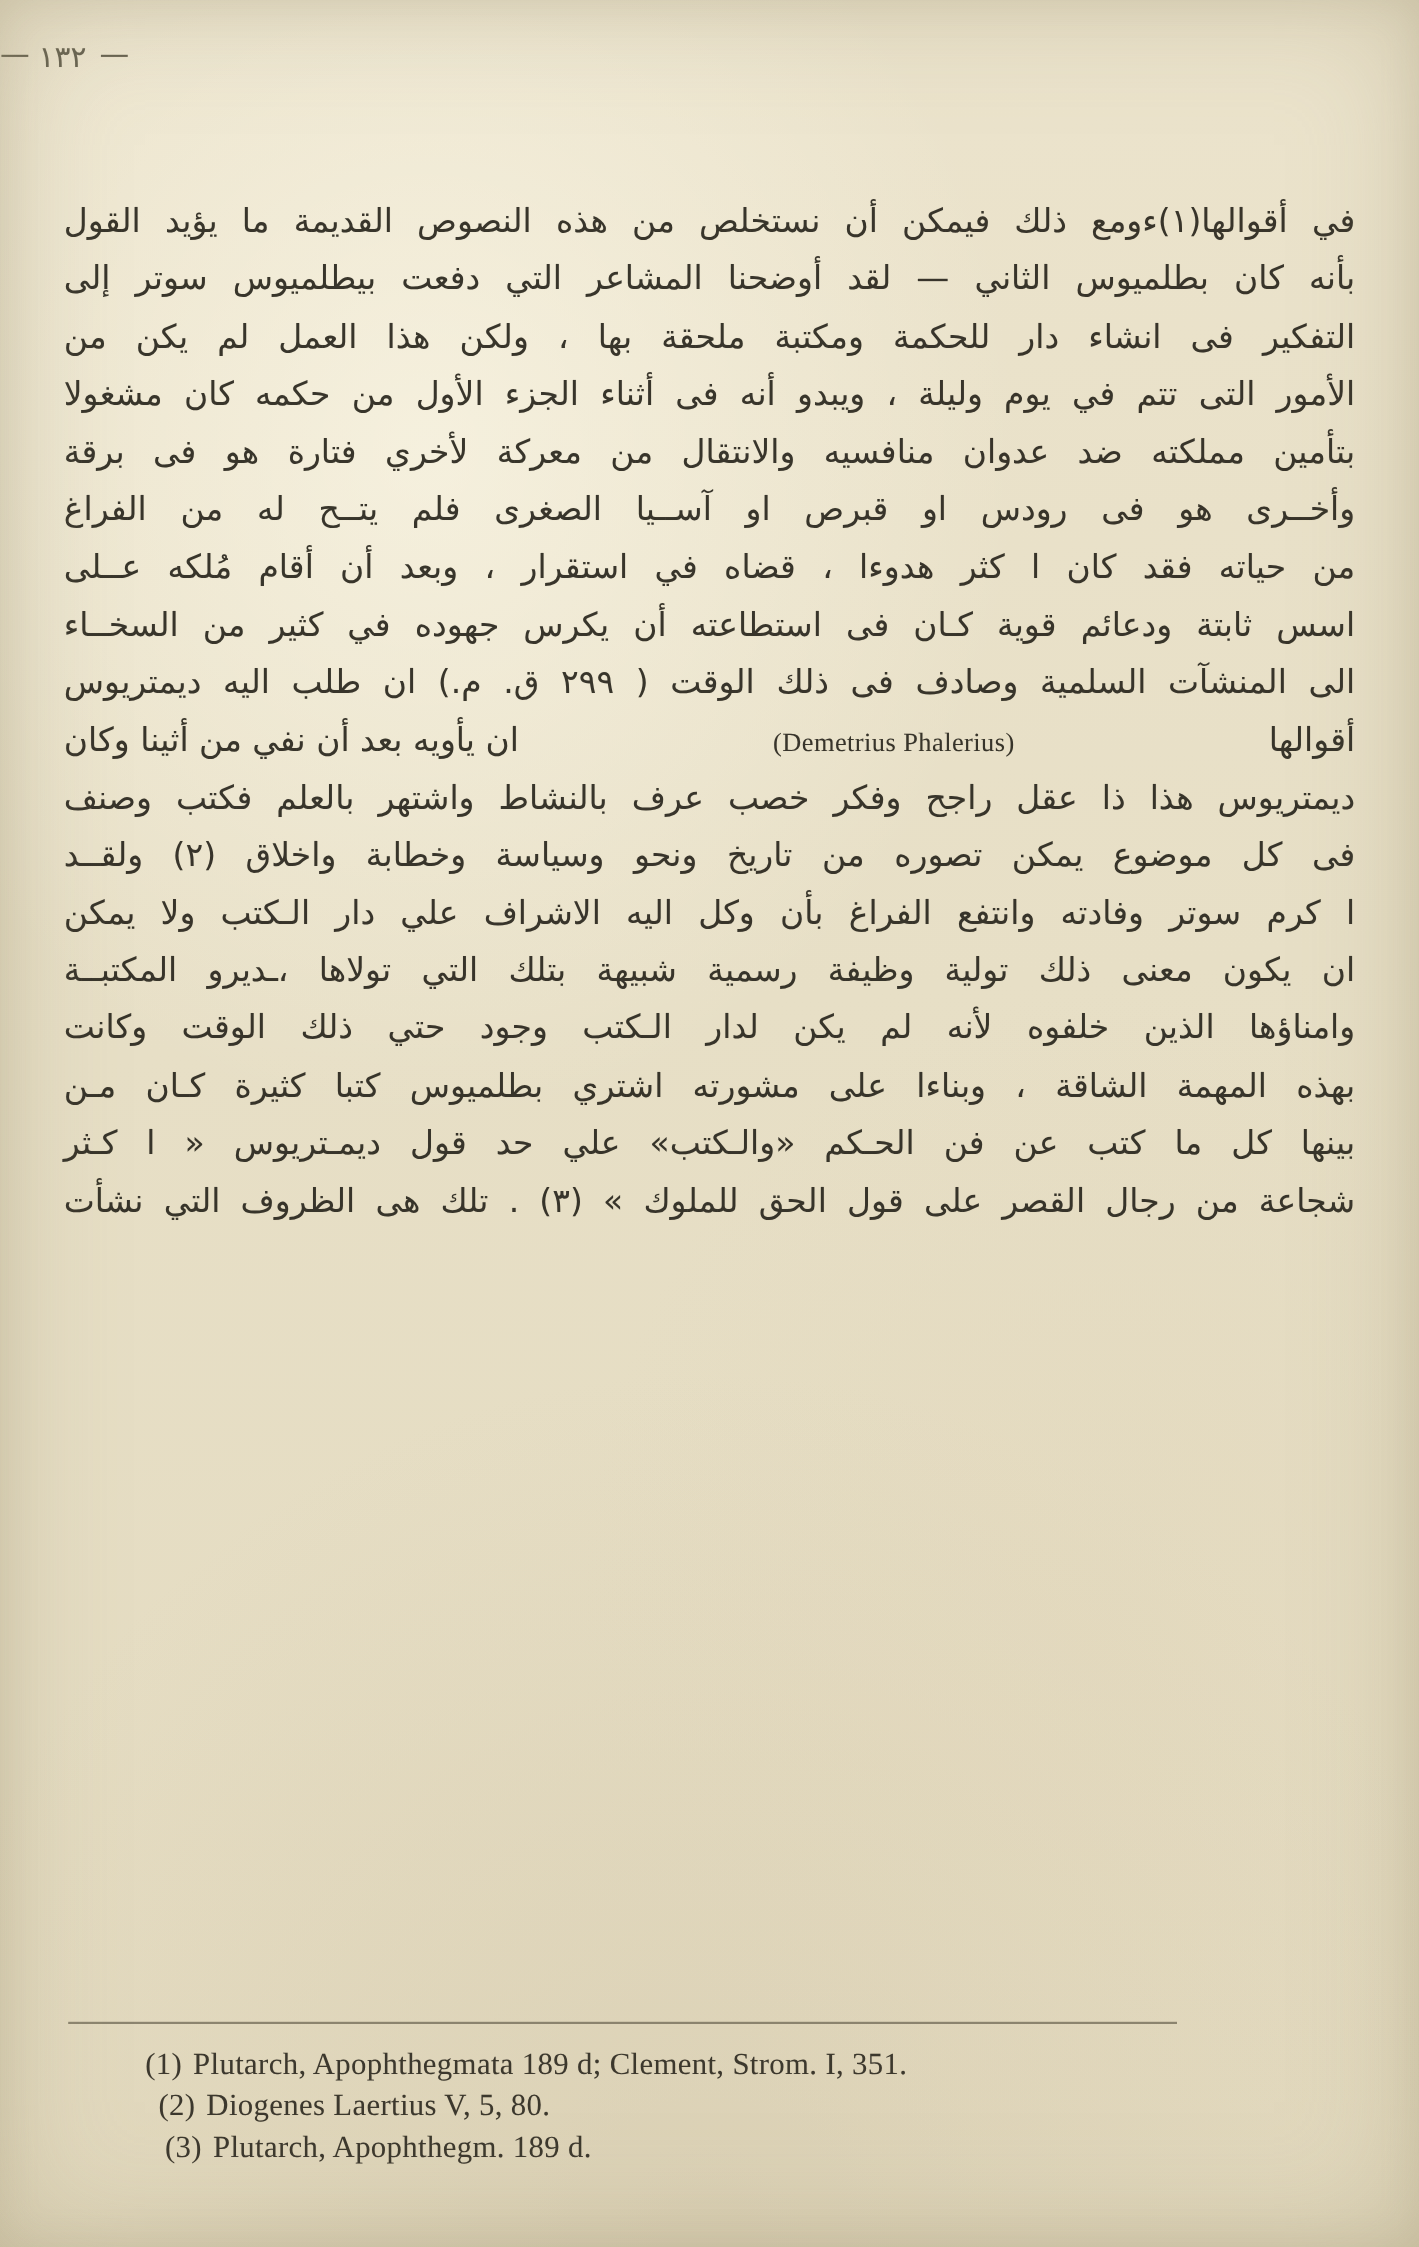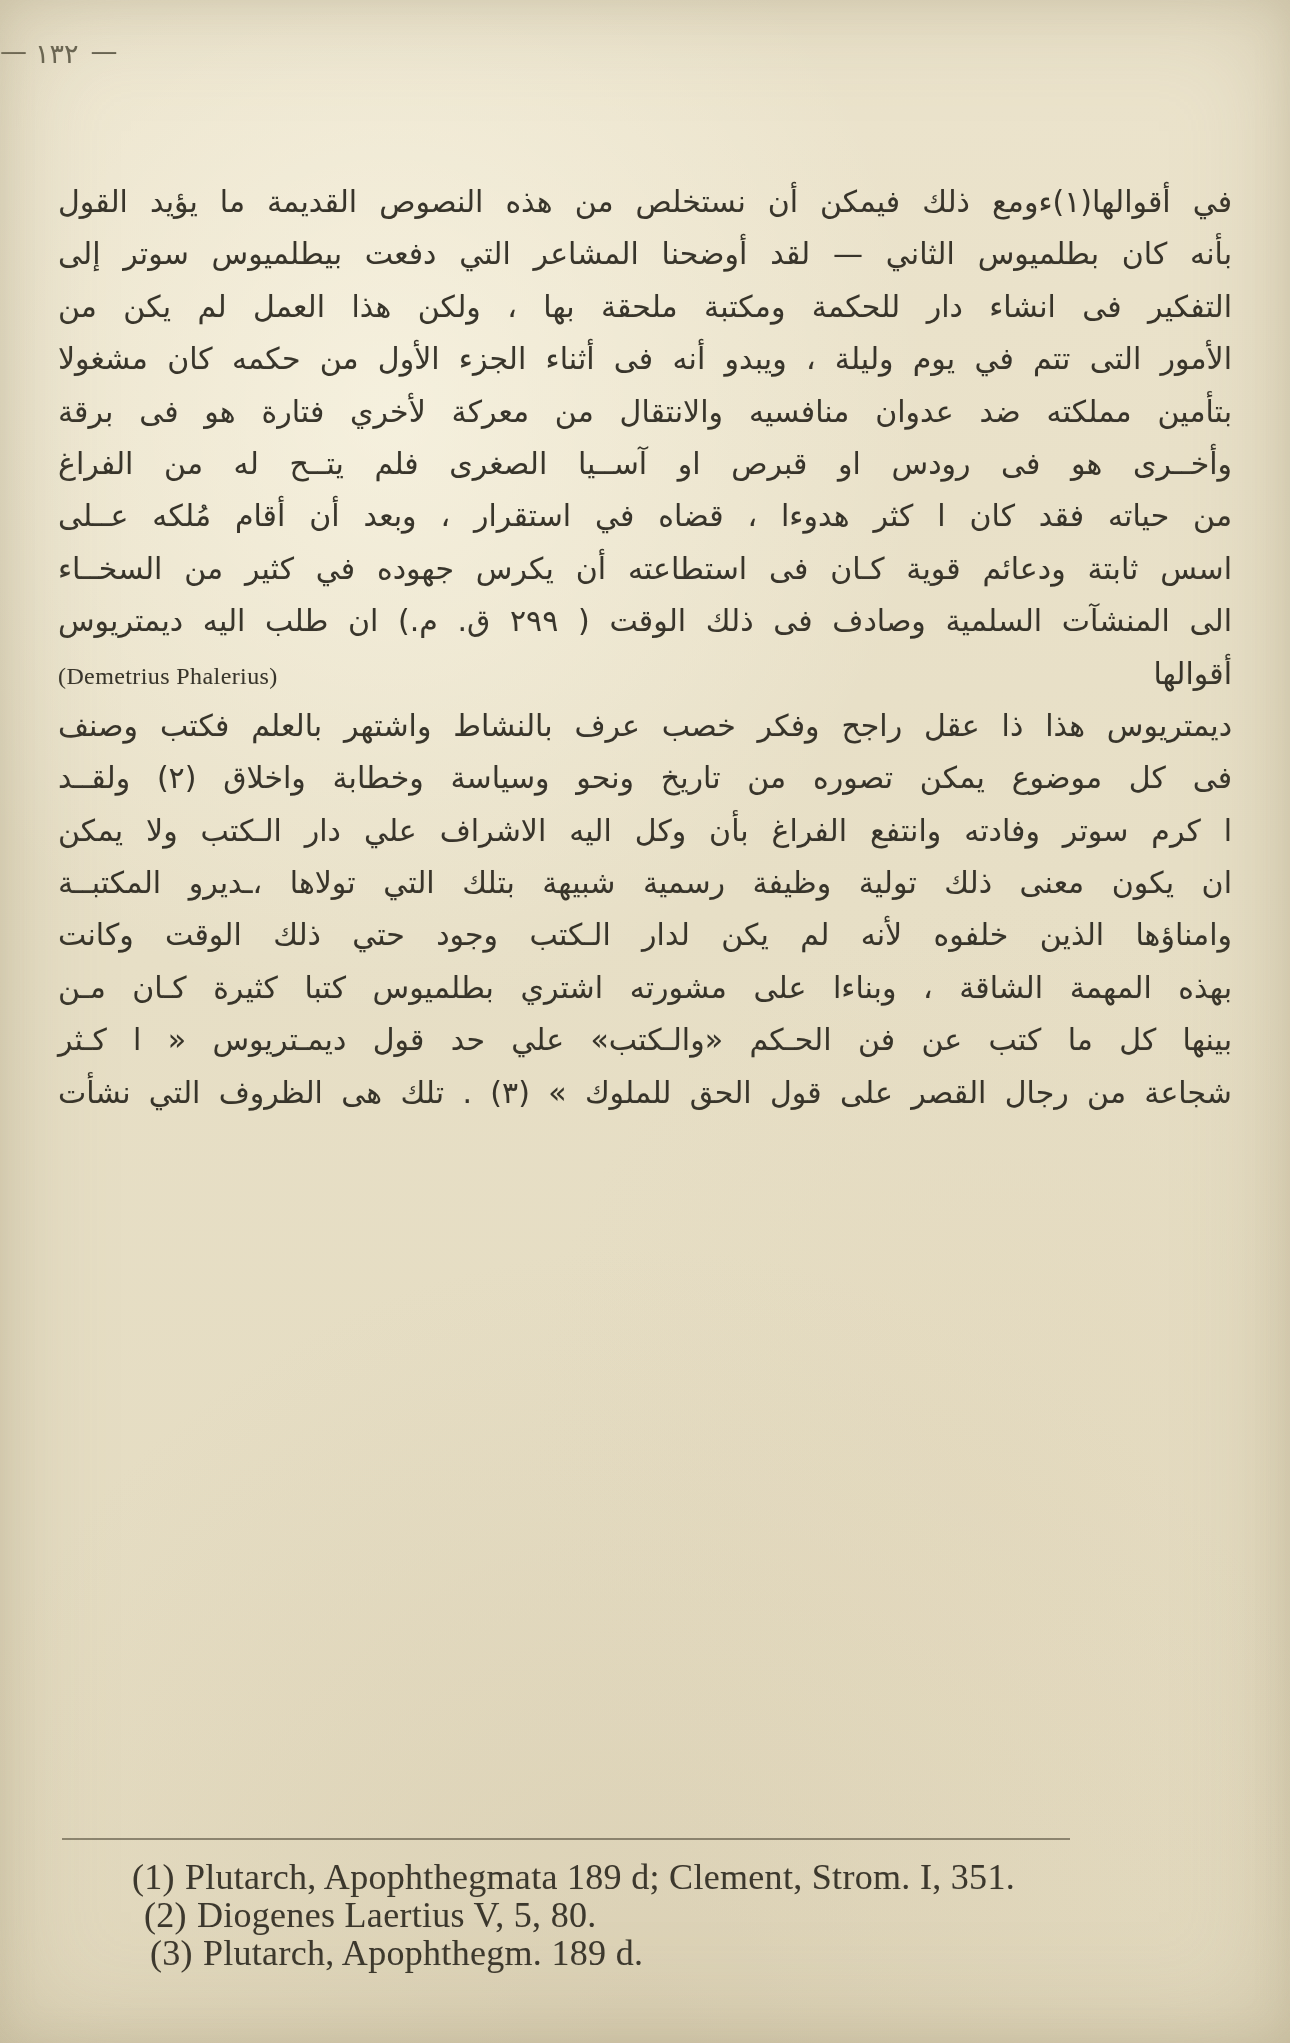--- a/index.html
+++ b/index.html
@@ -125,21 +125,21 @@
 
   
   .footnotes {
     position: absolute;
     left: 132px;
     top: 1858px;
     right: 60px;
     direction: ltr;
     text-align: left;
     font-family: "Liberation Serif", "DejaVu Serif", serif;
-    font-size: 36px;
+    font-size: 28px;
     line-height: 38px;
     color: #2f2b22;
     letter-spacing: 0.3px;
     opacity: 0.92;
   }
   .footnote {
     white-space: nowrap;
   }
   .footnote .fn-mark {
     display: inline-block;
@@ -171,20 +171,21 @@
     <div class="tline plain">الأمور التى تتم في يوم وليلة ، ويبدو أنه فى أثناء الجزء الأول من حكمه كان مشغولا</div>
     <div class="tline plain">بتأمين مملكته ضد عدوان منافسيه والانتقال من معركة لأخري فتارة هو فى برقة</div>
     <div class="tline plain">وأخــرى هو فى رودس او قبرص او آســيا الصغرى فلم يتــح له من الفراغ</div>
     <div class="tline plain">من حياته فقد كان ا كثر هدوءا ، قضاه في استقرار ، وبعد أن أقام مُلكه عــلى</div>
     <div class="tline plain">اسس ثابتة ودعائم قوية كـان فى استطاعته أن يكرس جهوده في كثير من السخــاء</div>
     <div class="tline plain">الى المنشآت السلمية وصادف فى ذلك الوقت ( ٢٩٩ ق. م.) ان طلب اليه ديمتريوس</div>
 
     <div class="tline">
       <span>أقوالها</span>
       <span class="latin-inline">(Demetrius Phalerius)</span>
+      <span>ان يأويه بعد أن نفي من أثينا وكان</span>
     </div>
 
     <div class="tline plain">ديمتريوس هذا ذا عقل راجح وفكر خصب عرف بالنشاط واشتهر بالعلم فكتب وصنف</div>
     <div class="tline plain">فى كل موضوع يمكن تصوره من تاريخ ونحو وسياسة وخطابة واخلاق (٢) ولقــد</div>
     <div class="tline plain">ا كرم سوتر وفادته وانتفع الفراغ بأن وكل اليه الاشراف علي دار الـكتب ولا يمكن</div>
     <div class="tline plain">ان يكون معنى ذلك تولية وظيفة رسمية شبيهة بتلك التي تولاها ،ـديرو المكتبــة</div>
     <div class="tline plain">وامناؤها الذين خلفوه لأنه لم يكن لدار الـكتب وجود حتي ذلك الوقت وكانت</div>
     <div class="tline plain">بهذه المهمة الشاقة ، وبناءا على مشورته اشتري بطلميوس كتبا كثيرة كـان مـن</div>
     <div class="tline plain">بينها كل ما كتب عن فن الحـكم «والـكتب» علي حد قول ديمـتريوس « ا كـثر</div>
     <div class="tline plain">شجاعة من رجال القصر على قول الحق للملوك » (٣) . تلك هى الظروف التي نشأت</div>

